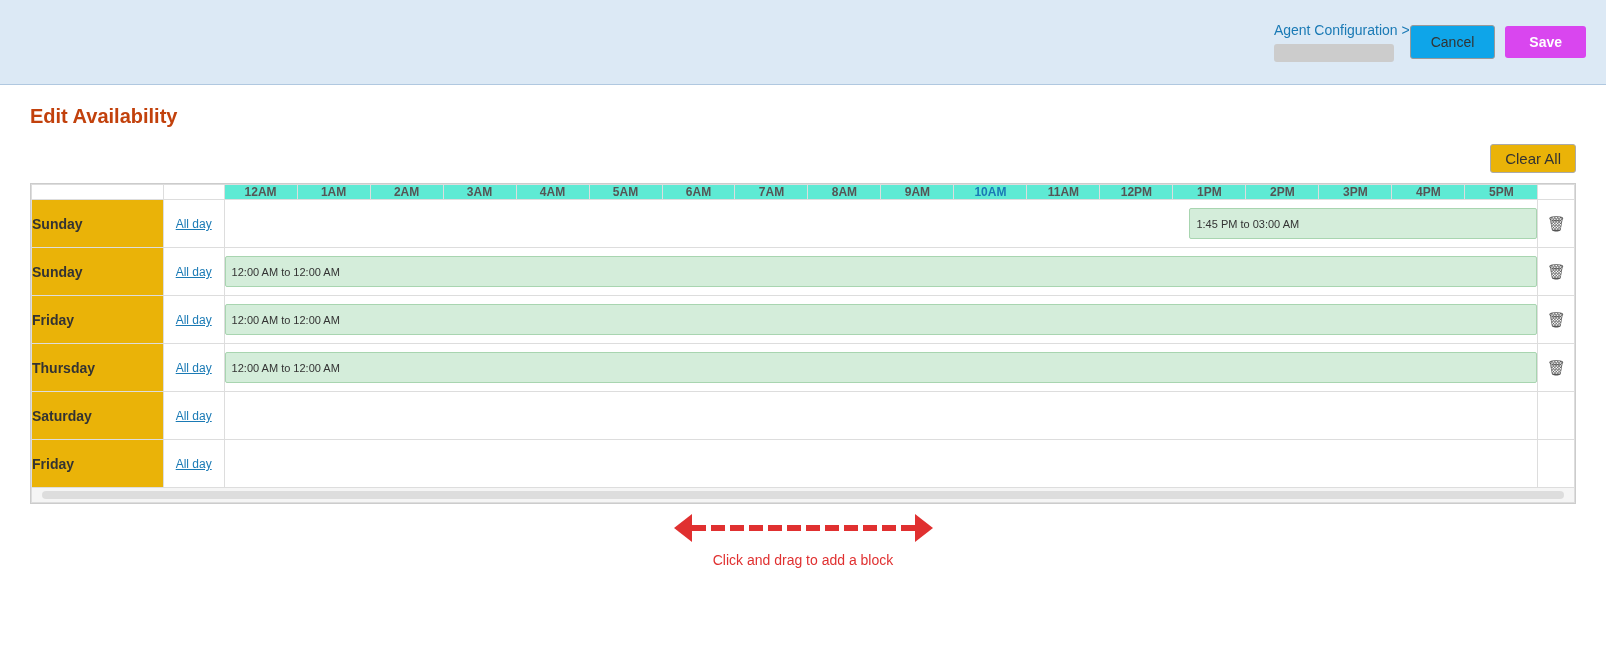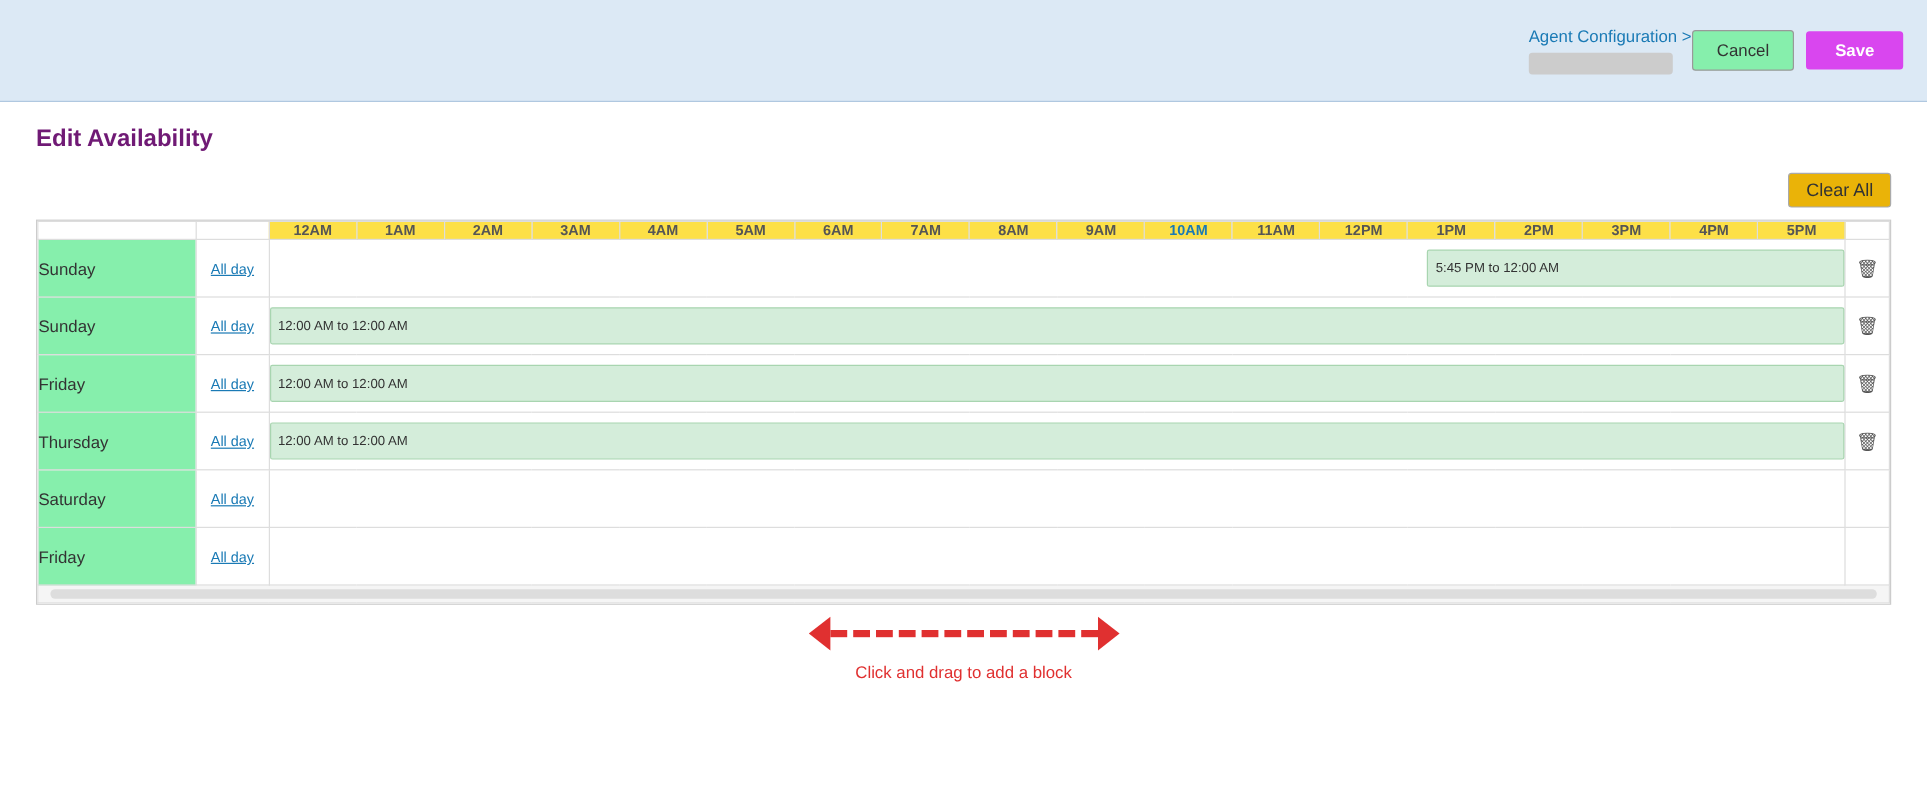--- a/index.html
+++ b/index.html
@@ -29,21 +29,21 @@
       border-radius: 3px;
     }
     .header-actions {
       display: flex;
       gap: 10px;
       align-items: center;
     }
     .btn-cancel {
       padding: 8px 20px;
       border: 1px solid #999;
-      background: #86efac;
+      background: #0ea5e9;
       color: #333;
       cursor: pointer;
       border-radius: 3px;
       font-size: 14px;
     }
     .btn-save {
       padding: 8px 24px;
       border: none;
       background: #d946ef;
       color: #fff;
@@ -54,21 +54,21 @@
     }
 
     
     .main {
       padding: 20px 30px;
     }
     .page-title {
       font-size: 20px;
       font-weight: bold;
       margin-bottom: 16px;
-      color: #701a75;
+      color: #c2410c;
     }
 
     .clear-all-row {
       display: flex;
       justify-content: flex-end;
       margin-bottom: 10px;
     }
     .btn-clear-all {
       padding: 5px 14px;
       border: 1px solid #aaa;
@@ -100,34 +100,34 @@
     
     .col-day-label { width: 130px; min-width: 130px; }
     .col-allday { width: 60px; min-width: 60px; }
     .col-hour {
       width: 72px;
       min-width: 72px;
       text-align: center;
       font-size: 12px;
       color: #555;
       padding: 6px 2px;
-      background: #fde047;
+      background: #5eead4;
     }
     .col-hour.highlighted {
       color: #1a7ab5;
       font-weight: bold;
     }
 
     
     .day-label-cell {
       padding: 8px 10px;
-      font-weight: normal;
+      font-weight: bold;
       font-size: 14px;
       vertical-align: middle;
-      background: #86efac;
+      background: #eab308;
     }
     .allday-cell {
       text-align: center;
       vertical-align: middle;
       padding: 4px;
     }
     .allday-link {
       color: #1a7ab5;
       text-decoration: underline;
       font-size: 12px;
@@ -274,21 +274,21 @@
             <th class="col-hour">5PM</th>
             <th style="width: 36px;"></th>
           </tr>
       </thead>
       <tbody id="cal-body">
 
       <tr class="day-row">
             <td class="day-label-cell">Sunday</td>
             <td class="allday-cell"><span class="allday-link">All day</span></td>
             <td colspan="18" class="slots-td" style="position: relative; height: 48px;">
-              <div class="availability-block" style="left: 73.5%; width: 26.5%;">5:45 PM to 12:00 AM</div>
+              <div class="availability-block" style="left: 73.5%; width: 26.5%;">1:45 PM to 03:00 AM</div>
             </td>
             <td class="delete-cell"><button class="delete-btn">🗑</button></td>
           </tr>
           <tr class="day-row">
             <td class="day-label-cell">Sunday</td>
             <td class="allday-cell"><span class="allday-link">All day</span></td>
             <td colspan="18" class="slots-td" style="position: relative; height: 48px;">
               <div class="availability-block" style="left: 0%; width: 100%;">12:00 AM to 12:00 AM</div>
             </td>
             <td class="delete-cell"><button class="delete-btn">🗑</button></td>

